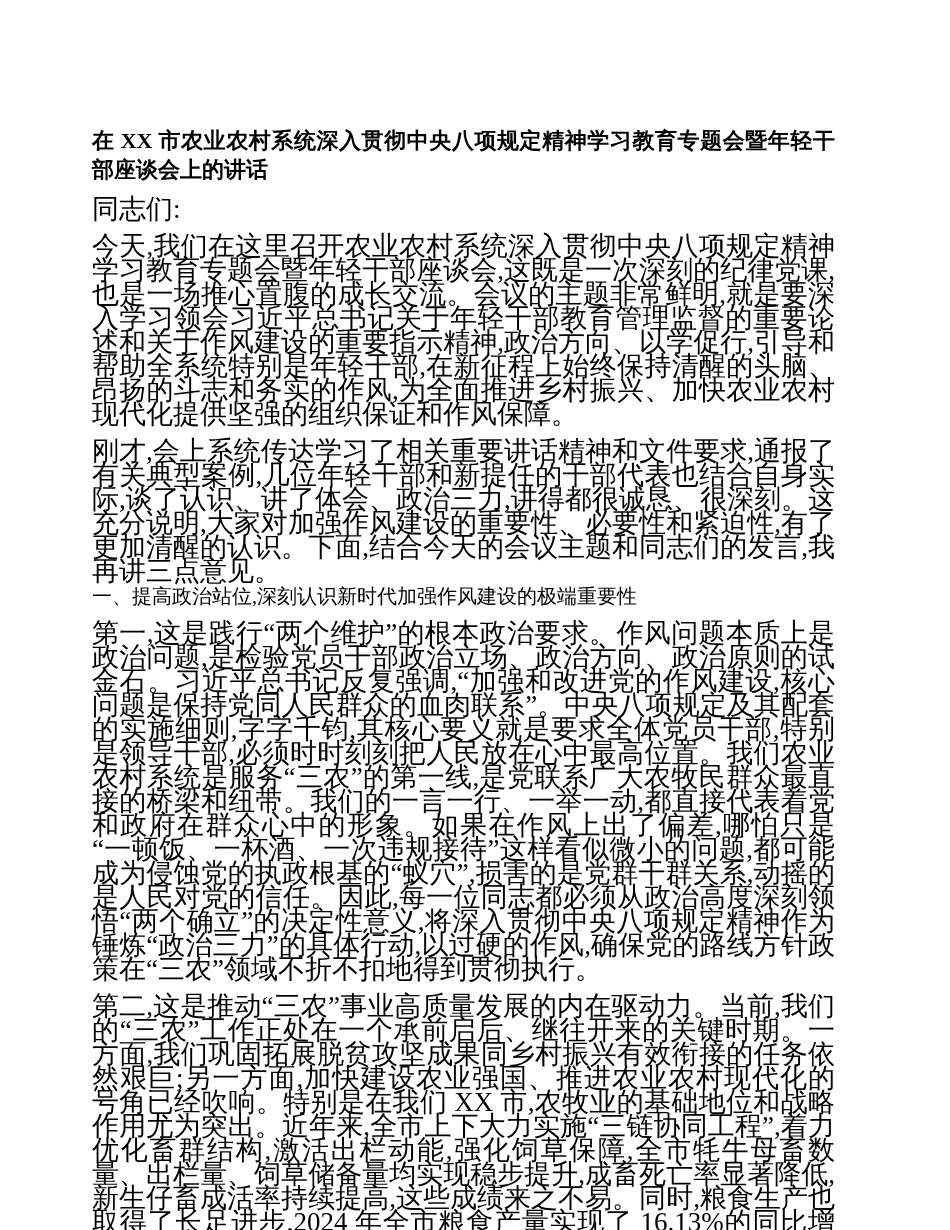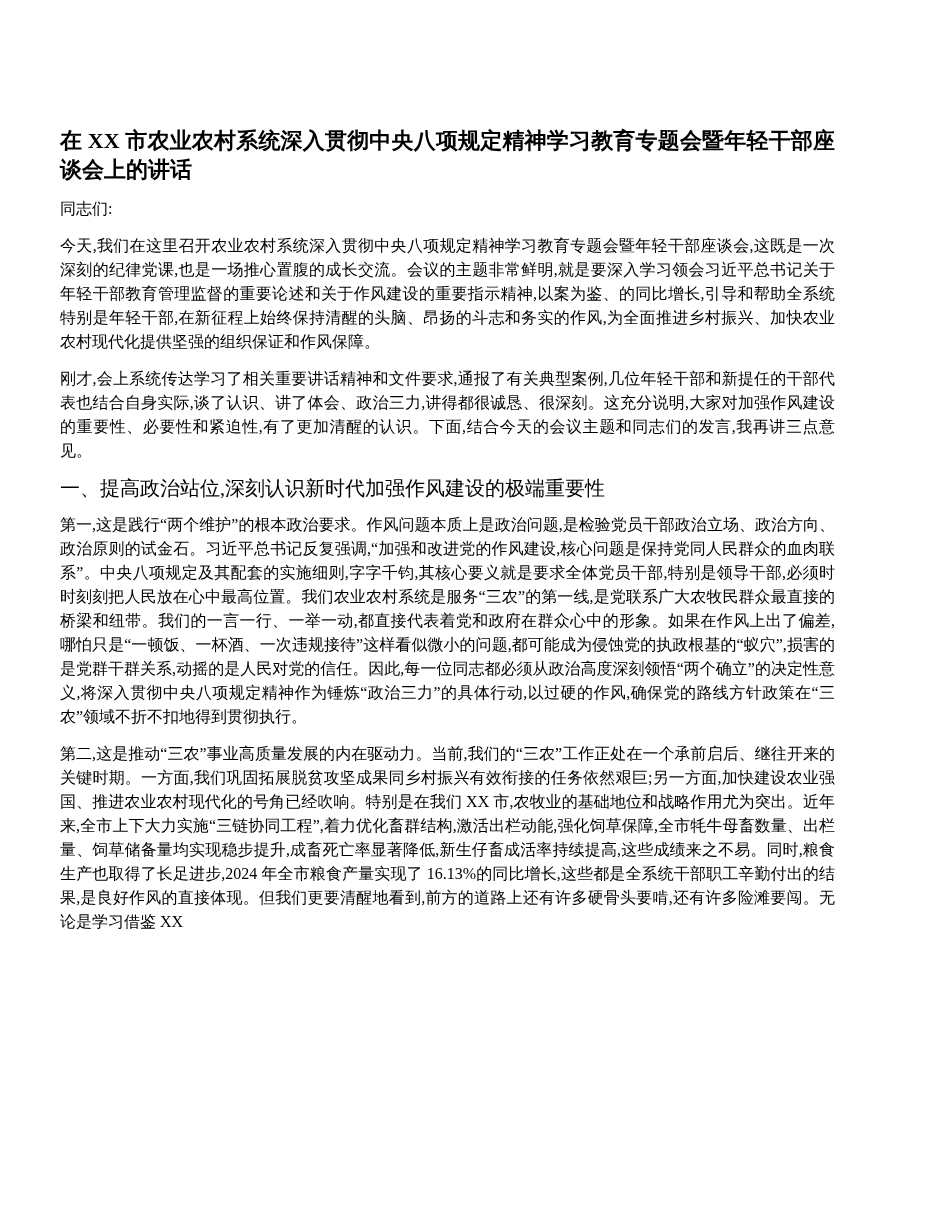--- a/index.html
+++ b/index.html
@@ -11,57 +11,57 @@
   body {
     width: 950px;
     height: 1230px;
     overflow: hidden;
     font-family: "Liberation Serif", "DejaVu Serif", serif;
   }
   .page {
     box-sizing: border-box;
     width: 950px;
     height: 1230px;
-    padding: 126px 115px 0 60px;
+    padding: 126px 115px 0 92px;
     background: #ffffff;
   }
   .doc-title {
     font-size: 22px;
     font-weight: 700;
     line-height: 29px;
     margin: 0 0 9px 0;
     text-align: justify;
   }
   .body-text {
-    font-size: 16px;
+    font-size: 27px;
     font-weight: 400;
     line-height: 24px;
     margin: 13px 0 0 0;
     text-align: justify;
   }
   .section-heading {
     font-size: 20px;
     font-weight: 400;
     line-height: 24px;
-    margin: 13px 0 0 0;
+    margin: 1px 0 0 0;
     text-align: left;
   }
   .salutation {
     text-align: left;
   }
 </style>
 </head>
 <body>
 
 <main class="page">
   <h1 class="doc-title">在 XX 市农业农村系统深入贯彻中央八项规定精神学习教育专题会暨年轻干部座谈会上的讲话</h1>
 
   <p class="body-text salutation">同志们:</p>
 
-  <p class="body-text">今天,我们在这里召开农业农村系统深入贯彻中央八项规定精神学习教育专题会暨年轻干部座谈会,这既是一次深刻的纪律党课,也是一场推心置腹的成长交流。会议的主题非常鲜明,就是要深入学习领会习近平总书记关于年轻干部教育管理监督的重要论述和关于作风建设的重要指示精神,以案为鉴、的同比增长,引导和帮助全系统特别是年轻干部,在新征程上始终保持清醒的头脑、昂扬的斗志和务实的作风,为全面推进乡村振兴、加快农业农村现代化提供坚强的组织保证和作风保障。</p>
+  <p class="body-text">今天,我们在这里召开农业农村系统深入贯彻中央八项规定精神学习教育专题会暨年轻干部座谈会,这既是一次深刻的纪律党课,也是一场推心置腹的成长交流。会议的主题非常鲜明,就是要深入学习领会习近平总书记关于年轻干部教育管理监督的重要论述和关于作风建设的重要指示精神,政治方向、以学促行,引导和帮助全系统特别是年轻干部,在新征程上始终保持清醒的头脑、昂扬的斗志和务实的作风,为全面推进乡村振兴、加快农业农村现代化提供坚强的组织保证和作风保障。</p>
 
   <p class="body-text">刚才,会上系统传达学习了相关重要讲话精神和文件要求,通报了有关典型案例,几位年轻干部和新提任的干部代表也结合自身实际,谈了认识、讲了体会、政治三力,讲得都很诚恳、很深刻。这充分说明,大家对加强作风建设的重要性、必要性和紧迫性,有了更加清醒的认识。下面,结合今天的会议主题和同志们的发言,我再讲三点意见。</p>
 
   <h2 class="section-heading">一、提高政治站位,深刻认识新时代加强作风建设的极端重要性</h2>
 
 
   <p class="body-text">第一,这是践行“两个维护”的根本政治要求。作风问题本质上是政治问题,是检验党员干部政治立场、政治方向、政治原则的试金石。习近平总书记反复强调,“加强和改进党的作风建设,核心问题是保持党同人民群众的血肉联系”。中央八项规定及其配套的实施细则,字字千钧,其核心要义就是要求全体党员干部,特别是领导干部,必须时时刻刻把人民放在心中最高位置。我们农业农村系统是服务“三农”的第一线,是党联系广大农牧民群众最直接的桥梁和纽带。我们的一言一行、一举一动,都直接代表着党和政府在群众心中的形象。如果在作风上出了偏差,哪怕只是“一顿饭、一杯酒、一次违规接待”这样看似微小的问题,都可能成为侵蚀党的执政根基的“蚁穴”,损害的是党群干群关系,动摇的是人民对党的信任。因此,每一位同志都必须从政治高度深刻领悟“两个确立”的决定性意义,将深入贯彻中央八项规定精神作为锤炼“政治三力”的具体行动,以过硬的作风,确保党的路线方针政策在“三农”领域不折不扣地得到贯彻执行。</p>
 
   <p class="body-text">第二,这是推动“三农”事业高质量发展的内在驱动力。当前,我们的“三农”工作正处在一个承前启后、继往开来的关键时期。一方面,我们巩固拓展脱贫攻坚成果同乡村振兴有效衔接的任务依然艰巨;另一方面,加快建设农业强国、推进农业农村现代化的号角已经吹响。特别是在我们 XX 市,农牧业的基础地位和战略作用尤为突出。近年来,全市上下大力实施“三链协同工程”,着力优化畜群结构,激活出栏动能,强化饲草保障,全市牦牛母畜数量、出栏量、饲草储备量均实现稳步提升,成畜死亡率显著降低,新生仔畜成活率持续提高,这些成绩来之不易。同时,粮食生产也取得了长足进步,2024 年全市粮食产量实现了 16.13%的同比增长,这些都是全系统干部职工辛勤付出的结果,是良好作风的直接体现。但我们更要清醒地看到,前方的道路上还有许多硬骨头要啃,还有许多险滩要闯。无论是学习借鉴 XX</p>
 </main>

